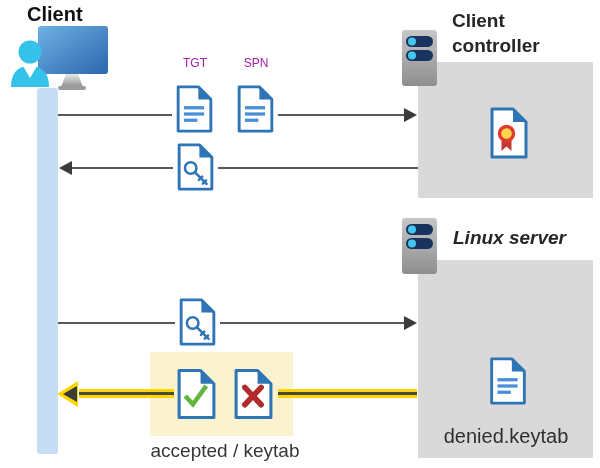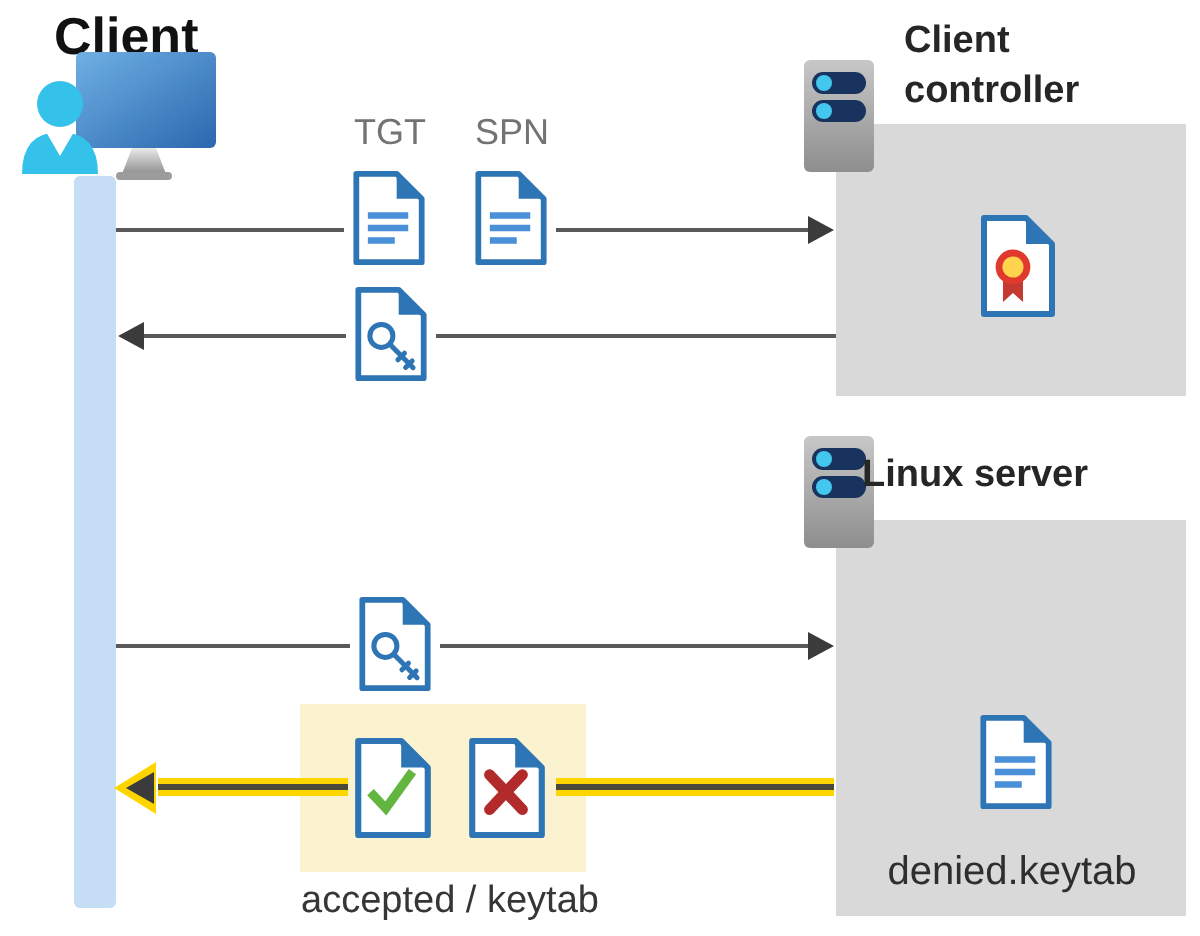--- a/index.html
+++ b/index.html
@@ -16,23 +16,23 @@
   .gline{height:2px;background:#595959;}
   .ah-right{width:0;height:0;border-top:7px solid transparent;border-bottom:7px solid transparent;border-left:13px solid #3b3b3b;}
   .ah-left{width:0;height:0;border-top:7px solid transparent;border-bottom:7px solid transparent;border-right:13px solid #3b3b3b;}
   
   .ybox{background:#fbf3cf;}
   .yline{height:9px;background:#ffd500;display:flex;align-items:center;}
   .yline .ycore{height:2.5px;width:100%;background:#4a4a38;}
   .yh-outer{width:0;height:0;border-top:13px solid transparent;border-bottom:13px solid transparent;border-right:21px solid #ffd500;}
   .yh-inner{width:0;height:0;border-top:8px solid transparent;border-bottom:8px solid transparent;border-right:14px solid #3b3b3b;}
   
-  .t-client{font-size:26px;font-weight:bold;color:#111;}
+  .t-client{font-size:20px;font-weight:bold;color:#111;}
   .t-node{font-size:19px;font-weight:bold;color:#262626;line-height:25px;}
-  .t-msg{font-size:18px;color:#737373;}
+  .t-msg{font-size:12px;color:#a21caf;}
   .t-caption{font-size:19px;color:#363636;}
   .t-keytab{font-size:20px;color:#2e2e2e;text-align:center;}
   .center{text-align:center;}
   svg{display:block;}
 </style>
 </head>
 <body>
 
 <div id="canvas">
 
@@ -91,21 +91,21 @@
 
   <div class="abs" style="left:401px;top:217px;">
     <svg width="37" height="58" viewBox="0 0 37 58">
       <rect x="1" y="1" width="35" height="56" rx="3" fill="url(#srv1)"></rect>
       <rect x="5" y="7" width="27" height="11" rx="5.5" fill="#17335e"></rect>
       <circle cx="11" cy="12.5" r="4" fill="#43c7ee"></circle>
       <rect x="5" y="21" width="27" height="11" rx="5.5" fill="#17335e"></rect>
       <circle cx="11" cy="26.5" r="4" fill="#43c7ee"></circle>
     </svg>
   </div>
-  <div class="abs t-node" style="left:431px;top:225px;">Linux server</div>
+  <div class="abs t-node" style="left:453px;top:225px;font-style:italic;">Linux server</div>
 
 
   <div class="abs" style="left:486px;top:356px;">
     <svg width="44" height="50" viewBox="0 0 44 52">
       <path d="M5 3 H26 L39 16 V49 H5 Z" fill="#ffffff" stroke="#2e75b6" stroke-width="3" stroke-linejoin="round"></path>
       <path d="M26 3 V16 H39 Z" fill="#2e75b6"></path>
       <rect x="11" y="23" width="21" height="3.4" fill="#4a90d9"></rect>
       <rect x="11" y="29.5" width="21" height="3.4" fill="#4a90d9"></rect>
       <rect x="11" y="36" width="14" height="3.4" fill="#4a90d9"></rect>
     </svg>

